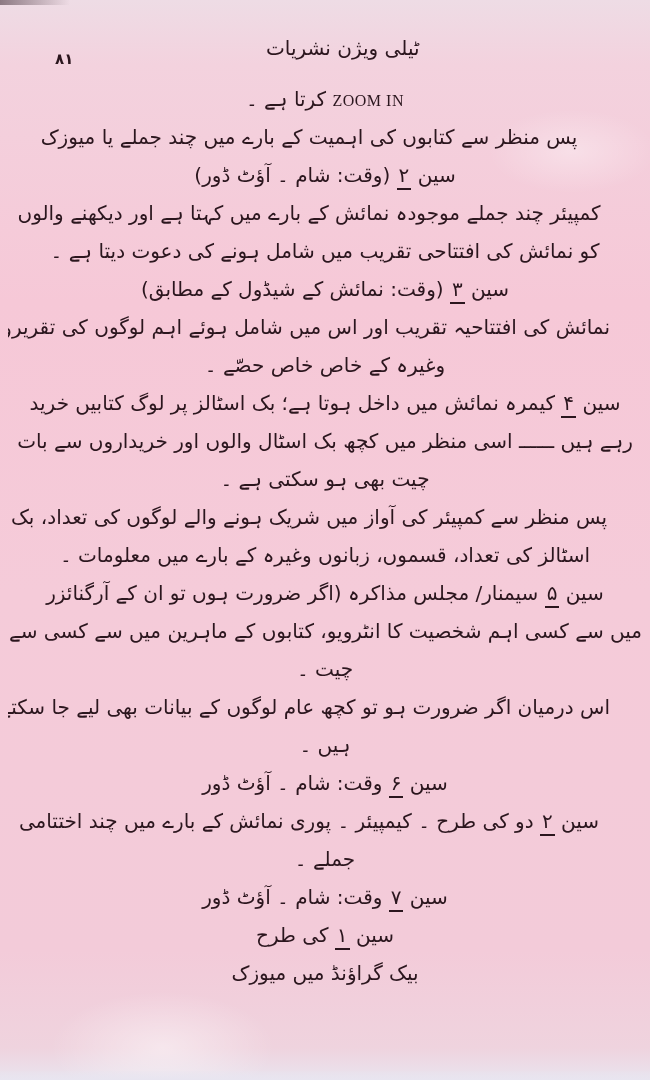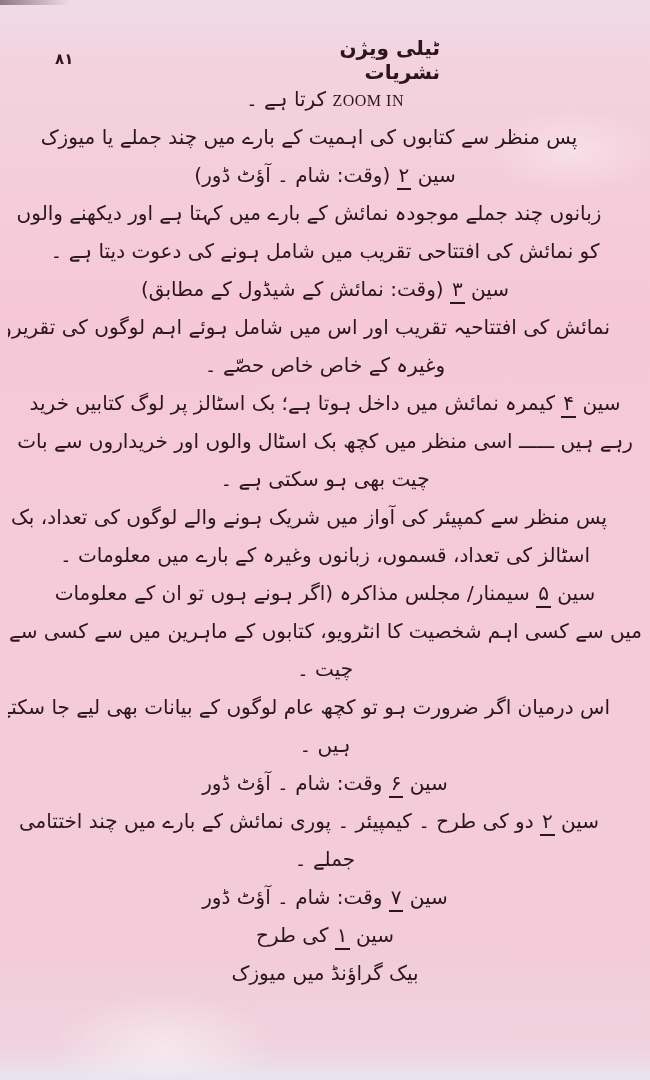--- a/index.html
+++ b/index.html
@@ -22,22 +22,22 @@
   }
   .edge-top{
     position:absolute;left:0;top:0;width:70px;height:5px;
     background:linear-gradient(90deg,rgba(60,40,50,.55),rgba(60,40,50,0));
   }
   .pagenum{
     position:absolute;top:50px;left:55px;
     font-size:15px;font-weight:bold;letter-spacing:1px;
   }
   .header{
-    position:absolute;top:36px;right:210px;width:160px;
-    text-align:right;font-size:20px;font-weight:bold;
+    position:absolute;top:36px;right:224px;width:160px;
+    text-align:left;font-size:20px;font-weight:normal;
   }
   .lines{
     position:absolute;top:80px;right:8px;left:8px;
   }
   .line{
     height:38px;line-height:38px;font-size:20px;
     text-align:center;white-space:nowrap;overflow:hidden;
   }
   .line.indent{padding-right:32px;}
   .line.center{text-align:center;}
@@ -60,31 +60,31 @@
   <div class="edge-top"></div>
 
   <div class="pagenum">۸۱</div>
 
   <div class="header">ٹیلی ویژن نشریات</div>
 
   <div class="lines">
       <div class="line"><span class="latin">ZOOM IN</span><span> کرتا ہے ۔</span></div>
       <div class="line indent"><span>پس منظر سے کتابوں کی اہمیت کے بارے میں چند جملے یا میوزک</span></div>
       <div class="line"><span>سین </span><span class="num">۲</span><span>  (وقت: شام ۔ آؤٹ ڈور)</span></div>
-      <div class="line indent"><span>زبانوں چند جملے موجودہ نمائش کے بارے میں کہتا ہے اور دیکھنے والوں</span></div>
+      <div class="line indent"><span>کمپیئر چند جملے موجودہ نمائش کے بارے میں کہتا ہے اور دیکھنے والوں</span></div>
       <div class="line"><span>کو نمائش کی افتتاحی تقریب میں شامل ہونے کی دعوت دیتا ہے ۔</span></div>
       <div class="line"><span>سین </span><span class="num">۳</span><span>  (وقت: نمائش کے شیڈول کے مطابق)</span></div>
       <div class="line indent"><span>نمائش کی افتتاحیہ تقریب اور اس میں شامل ہوئے اہم لوگوں کی تقریروں</span></div>
       <div class="line"><span>وغیرہ کے خاص خاص حصّے ۔</span></div>
       <div class="line"><span>سین </span><span class="num">۴</span><span>  کیمرہ نمائش میں داخل ہوتا ہے؛ بک اسٹالز پر لوگ کتابیں خرید</span></div>
       <div class="line"><span>رہے ہیں ــــــ اسی منظر میں کچھ بک اسٹال والوں اور خریداروں سے بات</span></div>
       <div class="line"><span>چیت بھی ہو سکتی ہے ۔</span></div>
       <div class="line indent"><span>پس منظر سے کمپیئر کی آواز میں شریک ہونے والے لوگوں کی تعداد، بک</span></div>
       <div class="line"><span>اسٹالز کی تعداد، قسموں، زبانوں وغیرہ کے بارے میں معلومات ۔</span></div>
-      <div class="line"><span>سین </span><span class="num">۵</span><span>  سیمنار/ مجلس مذاکرہ (اگر ہونے ہوں تو ان کے معلومات</span></div>
+      <div class="line"><span>سین </span><span class="num">۵</span><span>  سیمنار/ مجلس مذاکرہ (اگر ضرورت ہوں تو ان کے آرگنائزر</span></div>
       <div class="line"><span>میں سے کسی اہم شخصیت کا انٹرویو، کتابوں کے ماہرین میں سے کسی سے بات</span></div>
       <div class="line"><span>چیت ۔</span></div>
       <div class="line indent"><span>اس درمیان اگر ضرورت ہو تو کچھ عام لوگوں کے بیانات بھی لیے جا سکتے</span></div>
       <div class="line"><span>ہیں ۔</span></div>
       <div class="line"><span>سین </span><span class="num">۶</span><span>  وقت: شام ۔ آؤٹ ڈور</span></div>
       <div class="line indent"><span>سین </span><span class="num">۲</span><span> دو کی طرح ۔ کیمپیئر ۔ پوری نمائش کے بارے میں چند اختتامی</span></div>
       <div class="line"><span>جملے ۔</span></div>
       <div class="line"><span>سین </span><span class="num">۷</span><span>  وقت: شام ۔ آؤٹ ڈور</span></div>
       <div class="line center"><span>سین </span><span class="num">۱</span><span> کی طرح</span></div>
       <div class="line center"><span>بیک گراؤنڈ میں میوزک</span></div>

